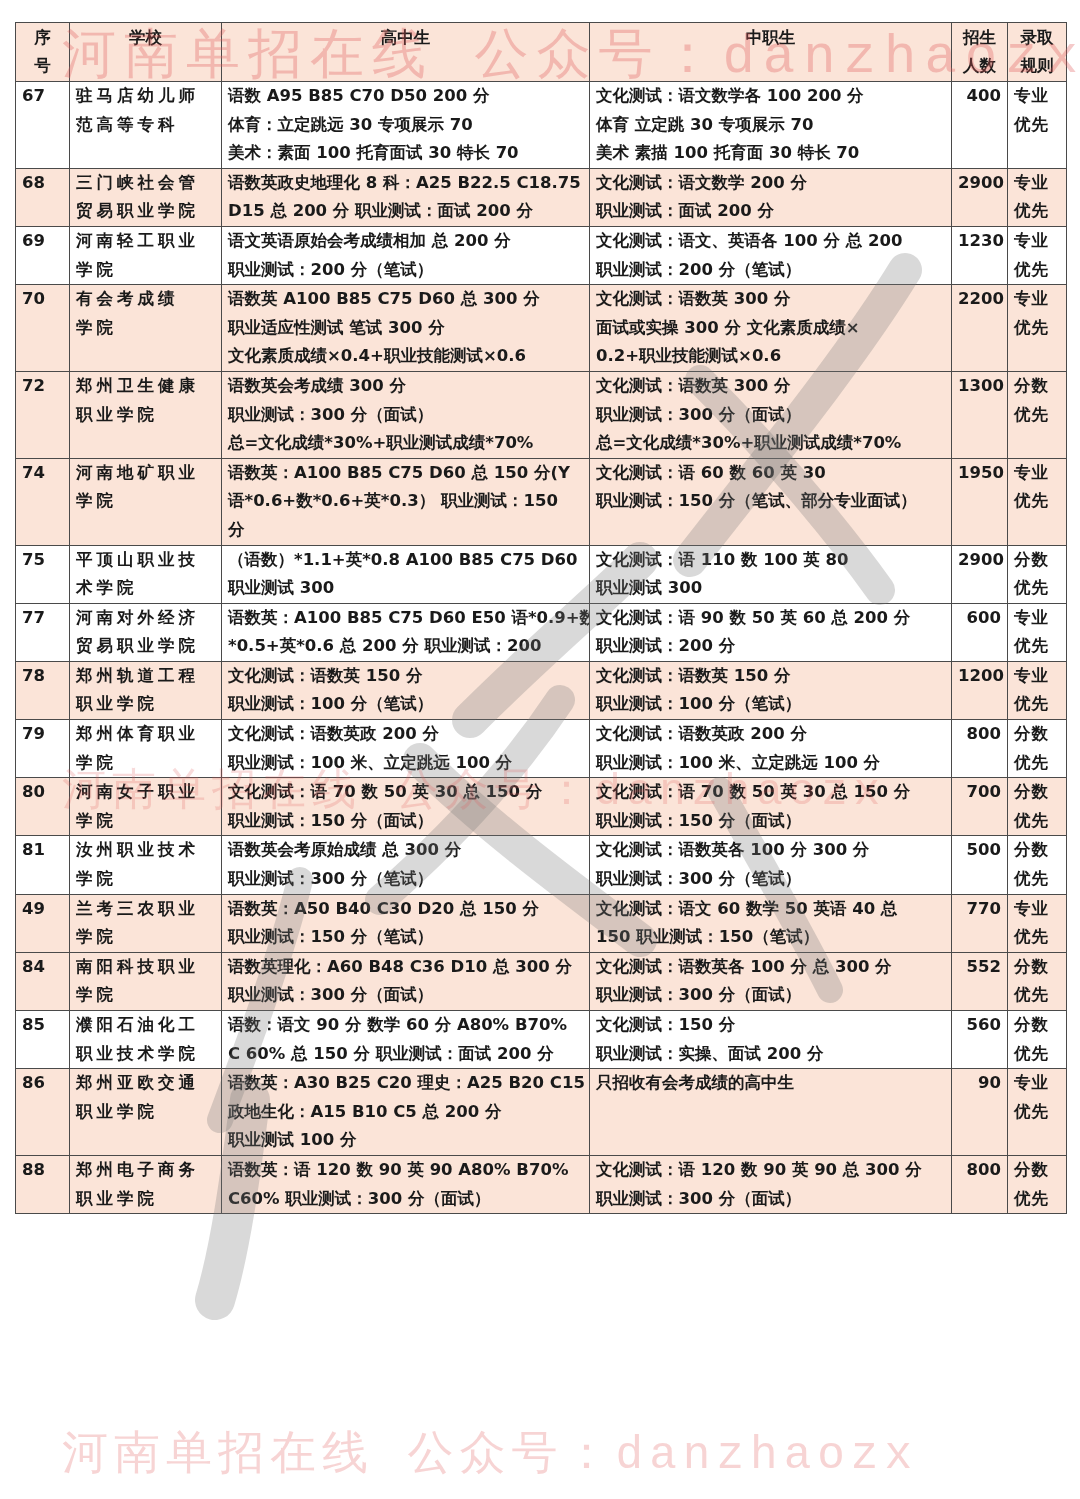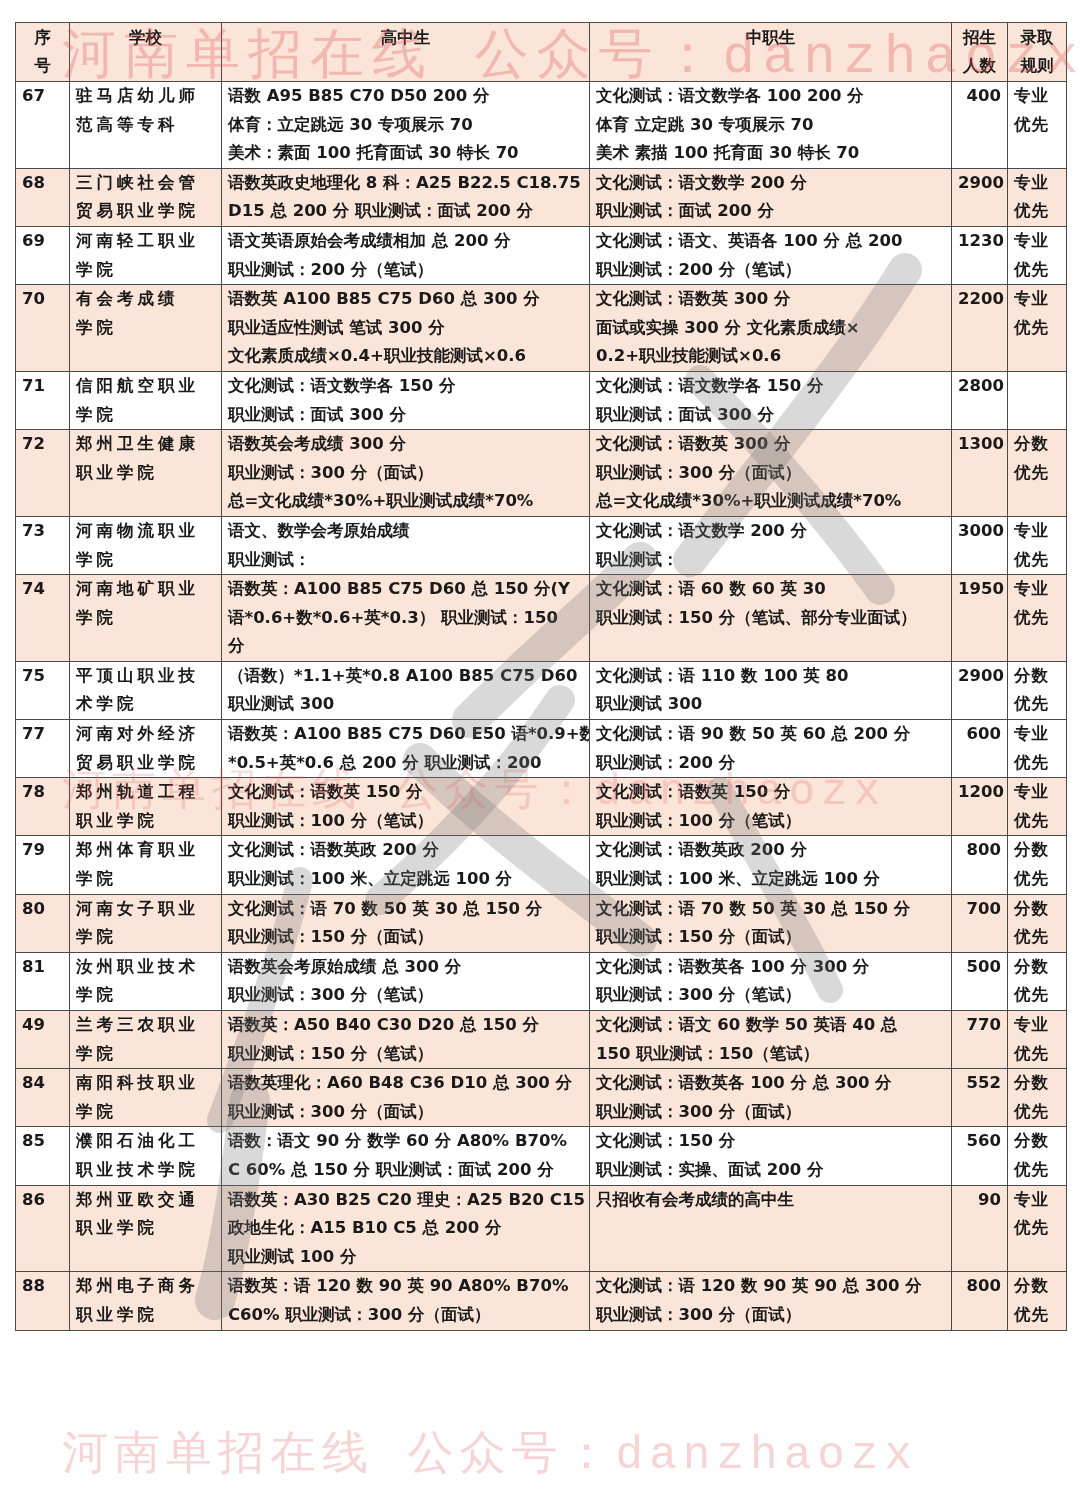--- a/index.html
+++ b/index.html
@@ -156,76 +156,39 @@
             <span class="line">文化测试：语数英 300 分</span>
             <span class="line">面试或实操 300 分 文化素质成绩×</span>
             <span class="line">0.2+职业技能测试×0.6</span>
           </td>
           <td class="quota">2200</td>
           <td class="rule">
             <span class="line">专业</span>
             <span class="line">优先</span>
           </td>
         </tr>
-        <tr>
-          <td class="no">71</td>
-          <td class="school">
-            <span class="line">信阳航空职业</span>
-            <span class="line">学院</span>
-          </td>
-          <td class="hs">
-            <span class="line">文化测试：语文数学各 150 分</span>
-            <span class="line">职业测试：面试 300 分</span>
-          </td>
-          <td class="vs">
-            <span class="line">文化测试：语文数学各 150 分</span>
-            <span class="line">职业测试：面试 300 分</span>
-          </td>
-          <td class="quota">2800</td>
-          <td class="rule"></td>
-        </tr>
         <tr class="alt">
           <td class="no">72</td>
           <td class="school">
             <span class="line">郑州卫生健康</span>
             <span class="line">职业学院</span>
           </td>
           <td class="hs">
             <span class="line">语数英会考成绩 300 分</span>
             <span class="line">职业测试：300 分（面试）</span>
             <span class="line">总=文化成绩*30%+职业测试成绩*70%</span>
           </td>
           <td class="vs">
             <span class="line">文化测试：语数英 300 分</span>
             <span class="line">职业测试：300 分（面试）</span>
             <span class="line">总=文化成绩*30%+职业测试成绩*70%</span>
           </td>
           <td class="quota">1300</td>
           <td class="rule">
             <span class="line">分数</span>
-            <span class="line">优先</span>
-          </td>
-        </tr>
-        <tr>
-          <td class="no">73</td>
-          <td class="school">
-            <span class="line">河南物流职业</span>
-            <span class="line">学院</span>
-          </td>
-          <td class="hs">
-            <span class="line">语文、数学会考原始成绩</span>
-            <span class="line">职业测试：</span>
-          </td>
-          <td class="vs">
-            <span class="line">文化测试：语文数学 200 分</span>
-            <span class="line">职业测试：</span>
-          </td>
-          <td class="quota">3000</td>
-          <td class="rule">
-            <span class="line">专业</span>
             <span class="line">优先</span>
           </td>
         </tr>
         <tr class="alt">
           <td class="no">74</td>
           <td class="school">
             <span class="line">河南地矿职业</span>
             <span class="line">学院</span>
           </td>
           <td class="hs">

